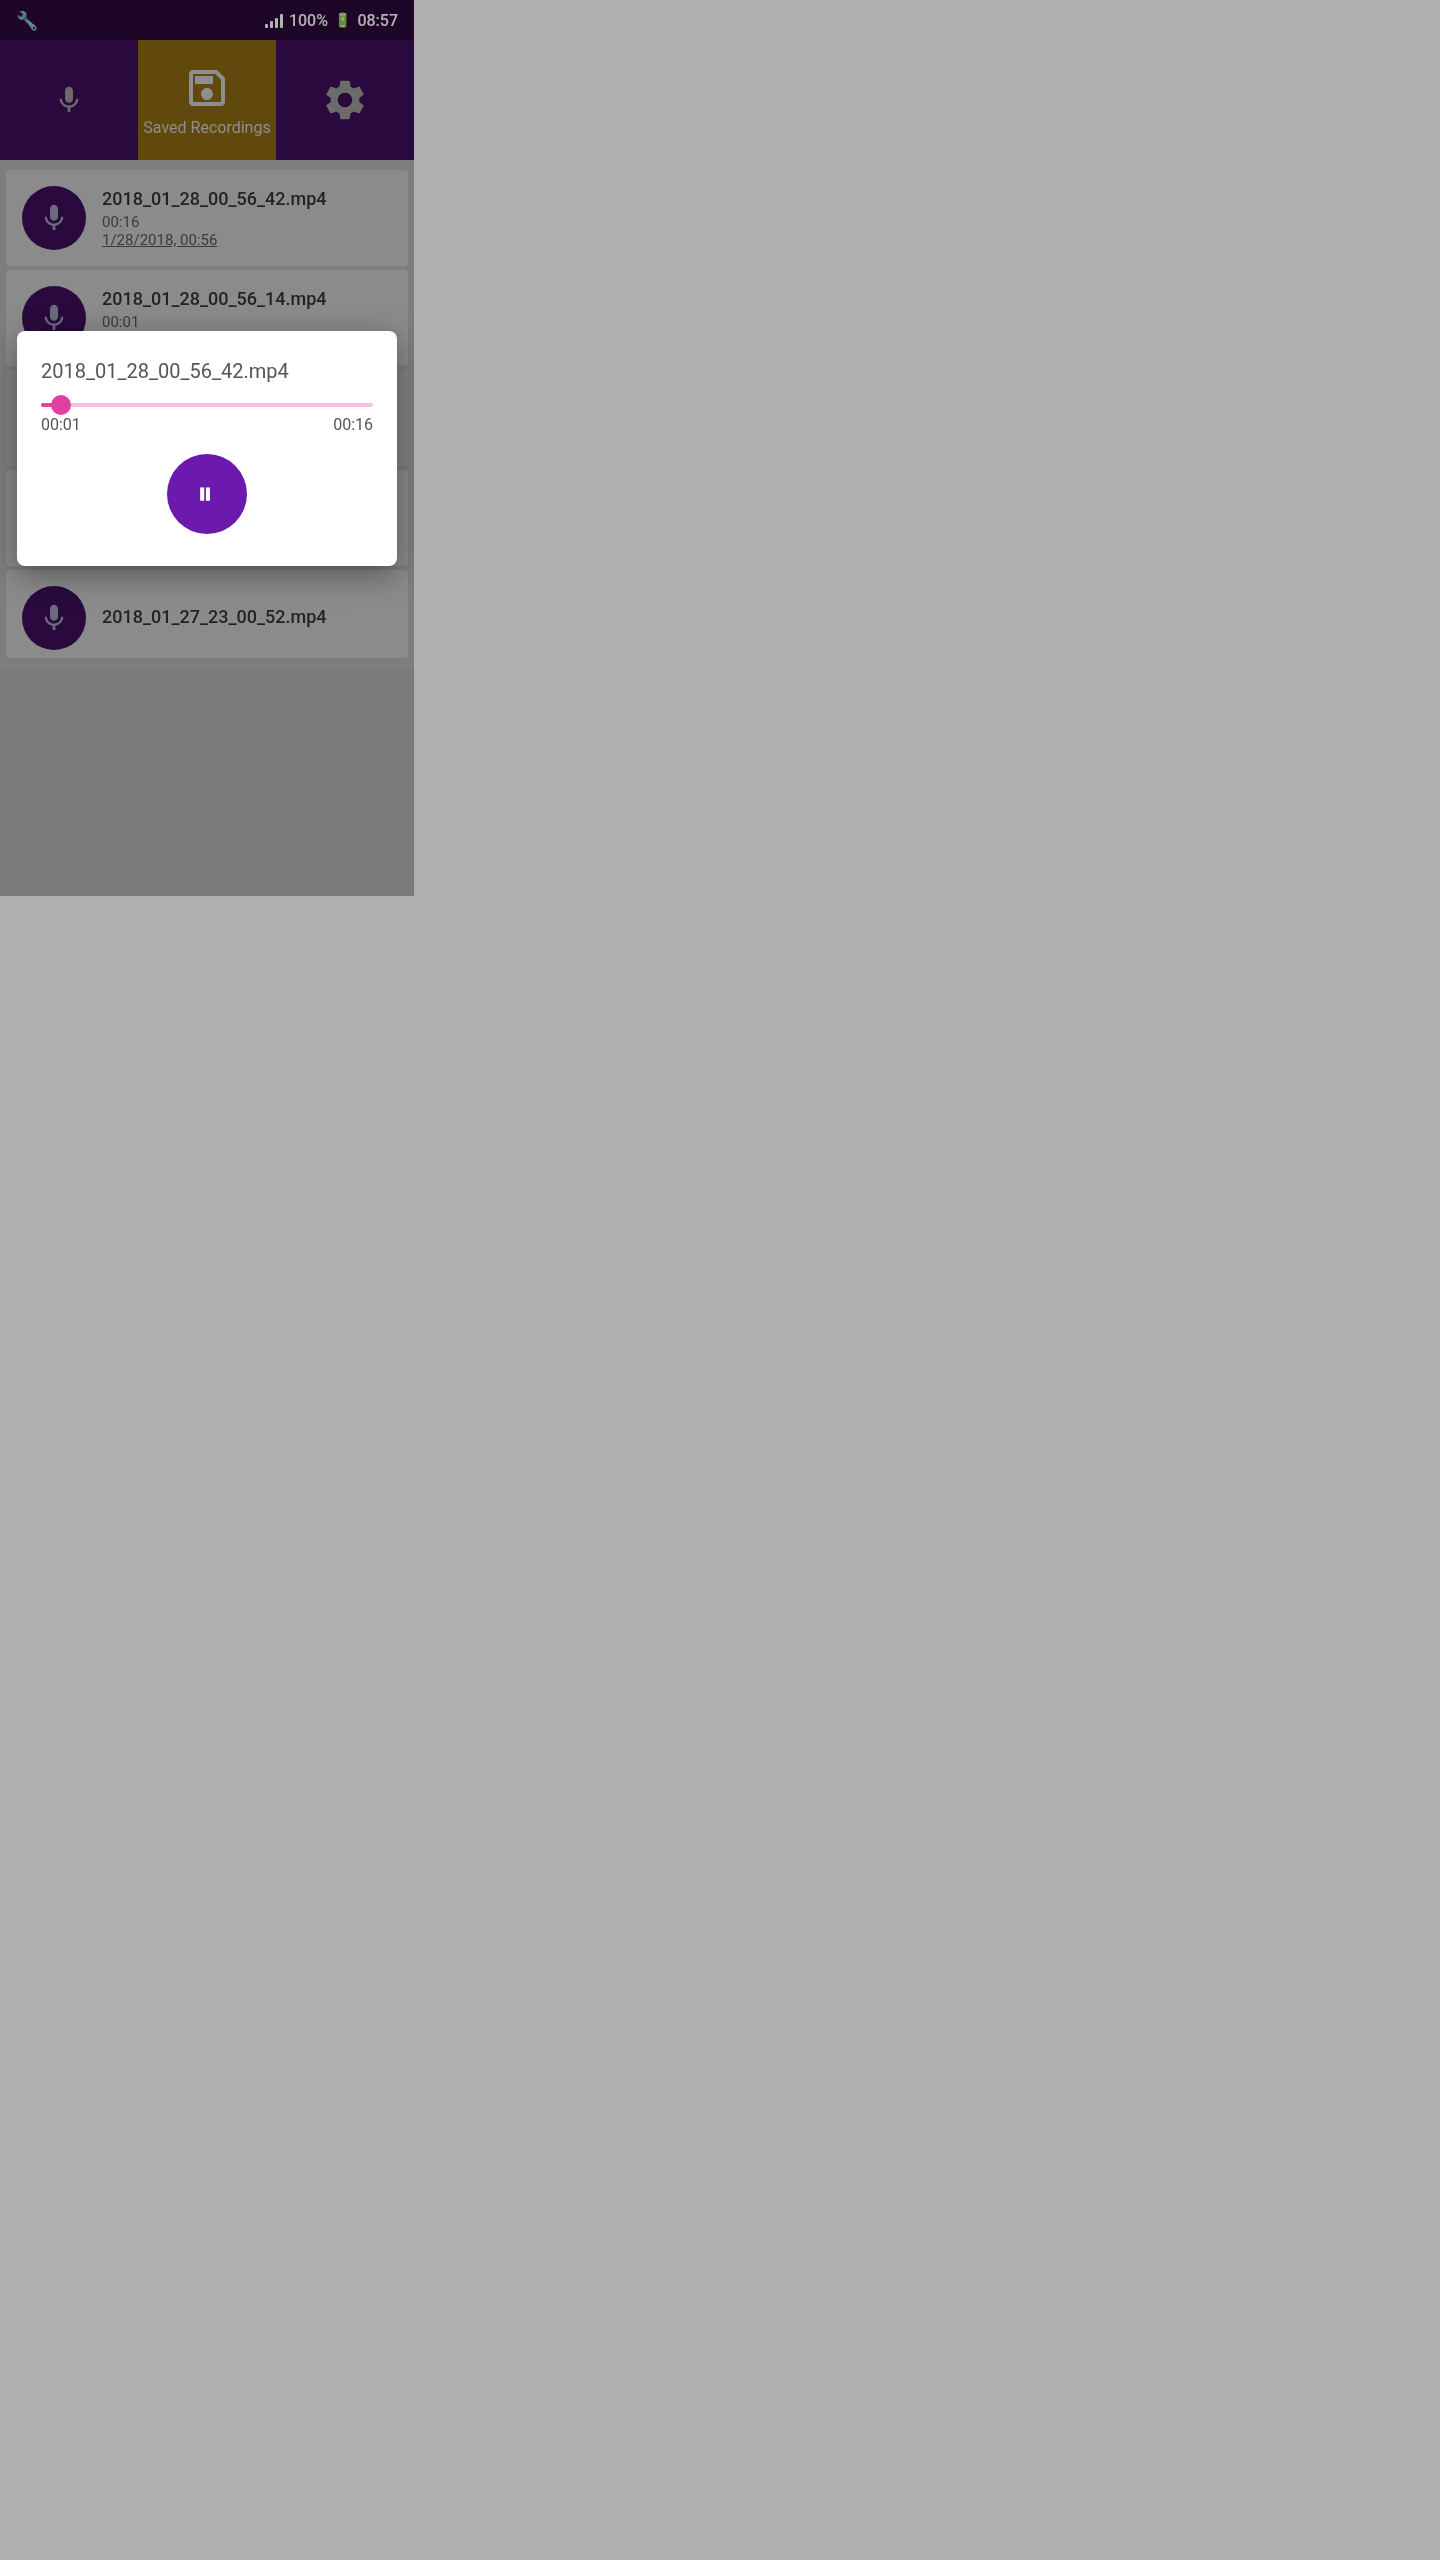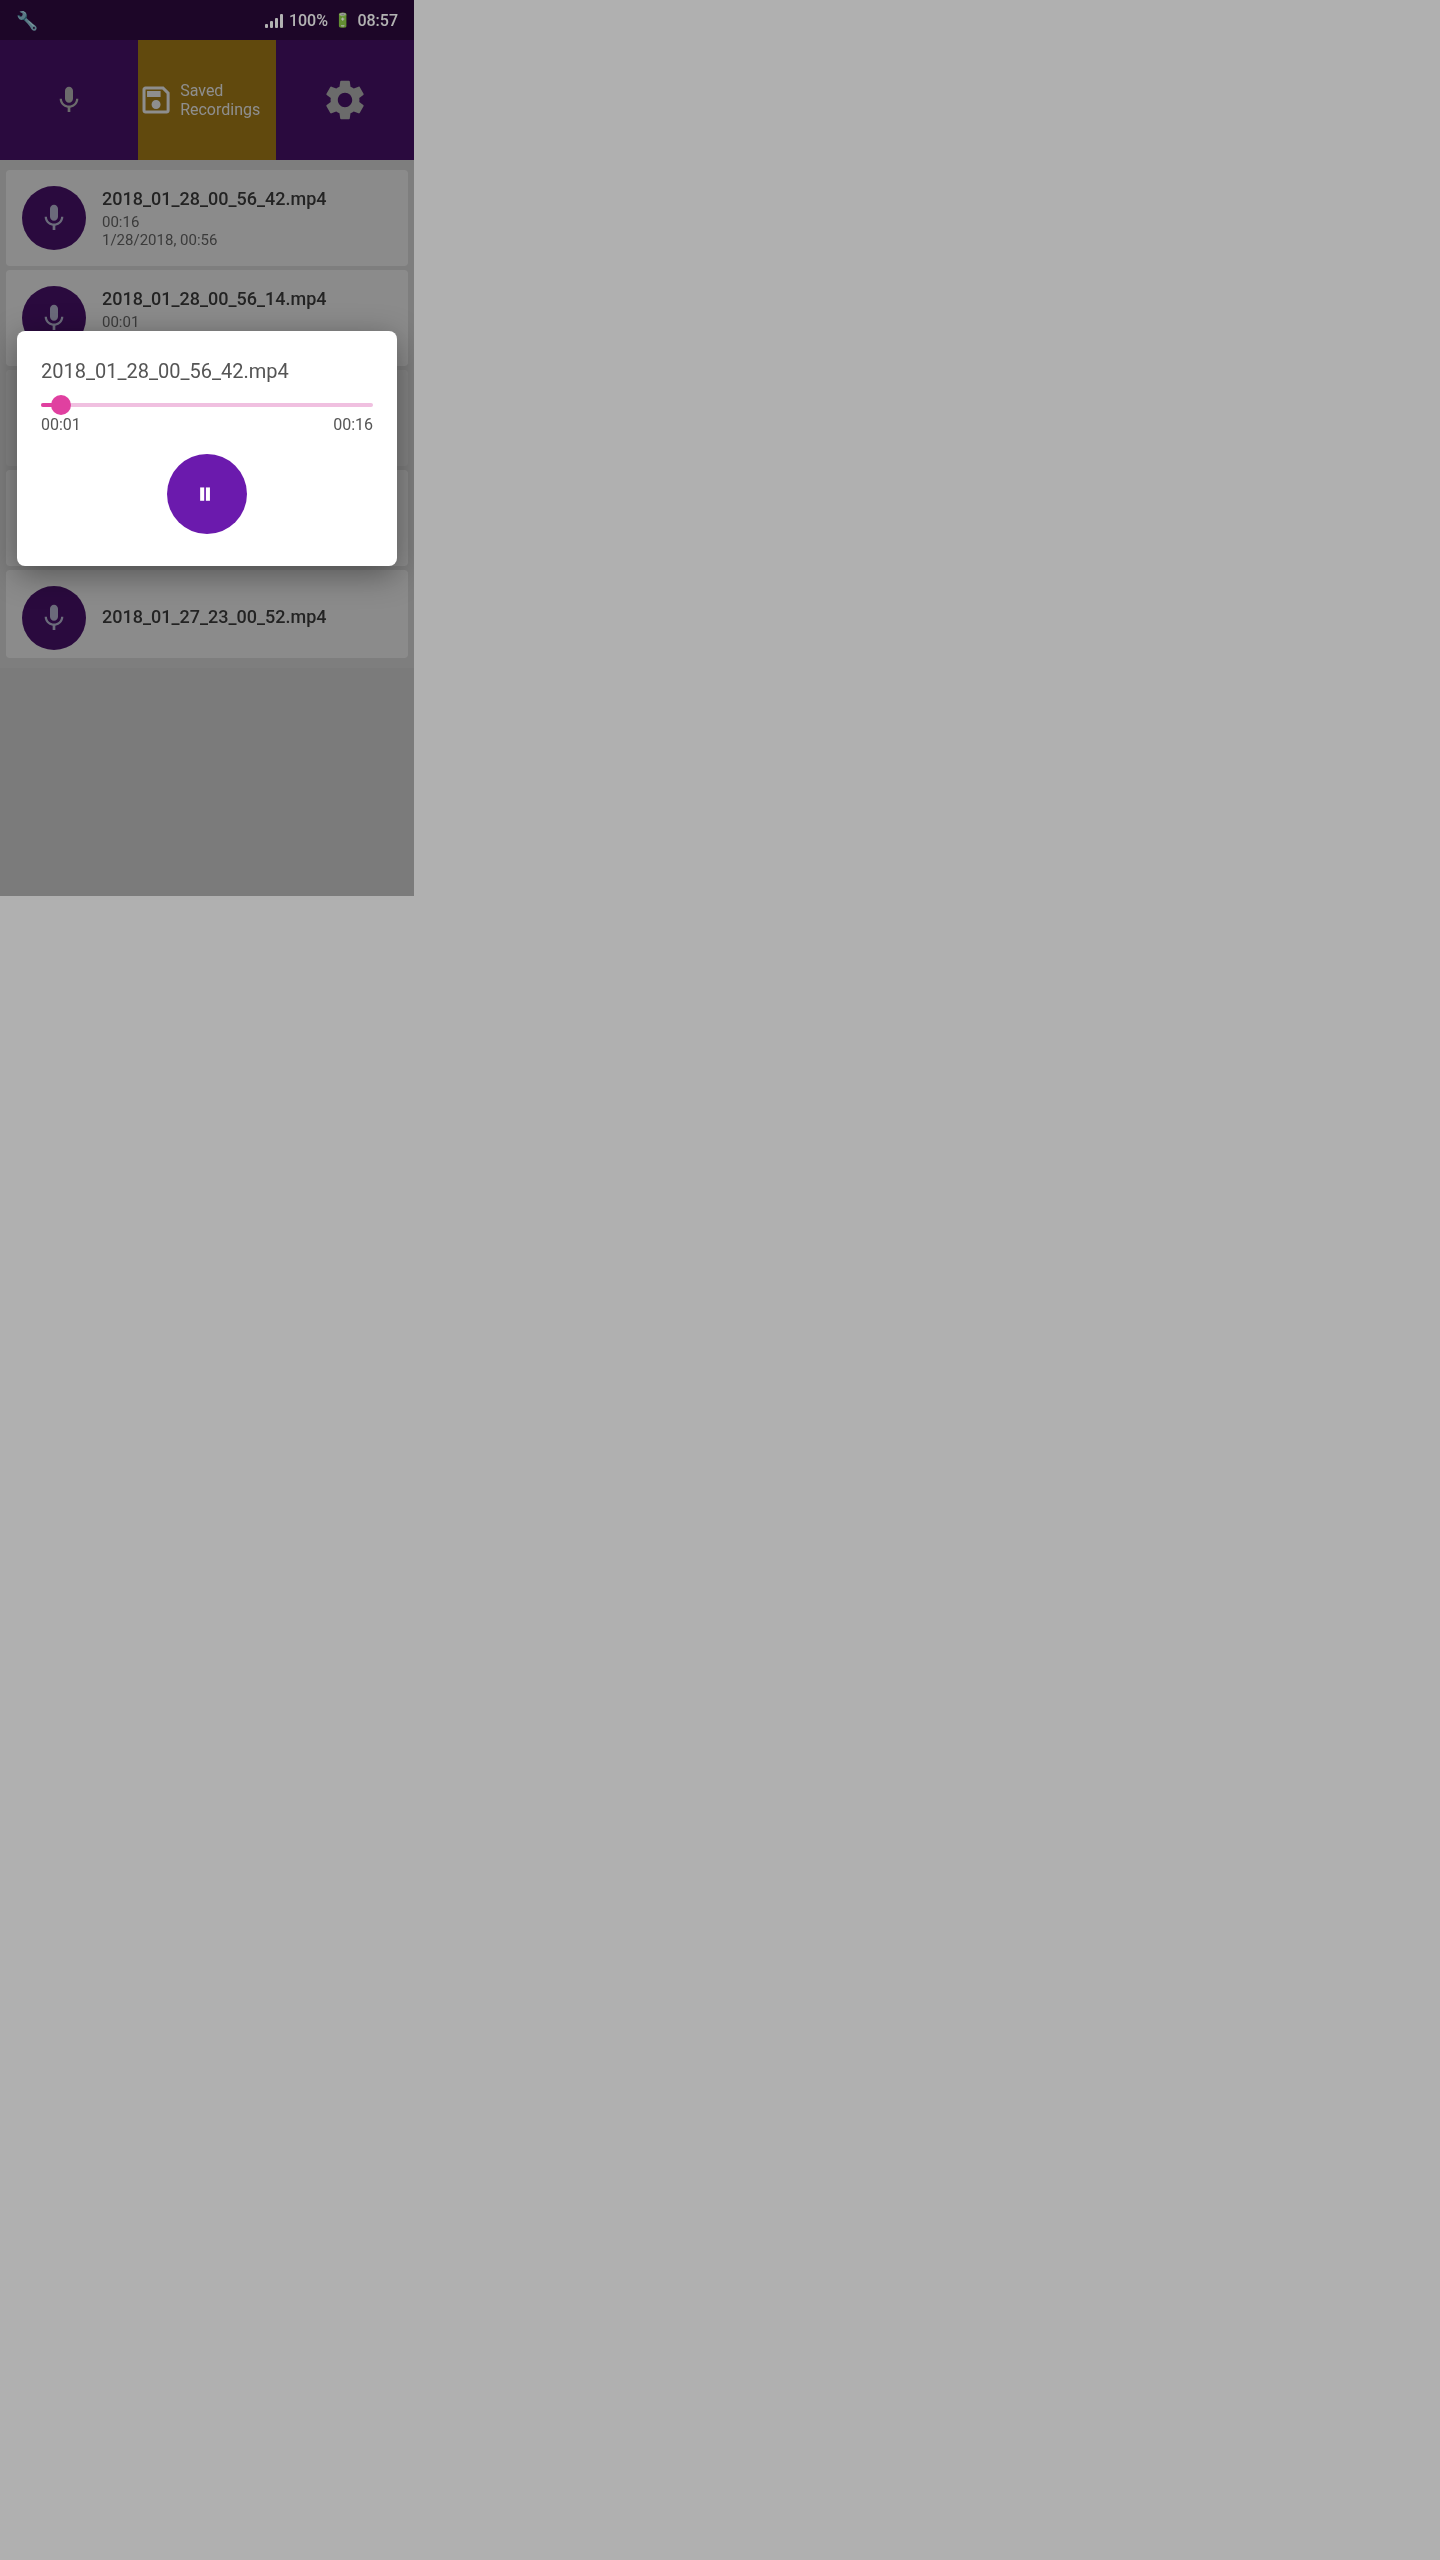--- a/index.html
+++ b/index.html
@@ -36,21 +36,21 @@
     
     .tab-bar {
       background: #3d0f5a;
       display: flex;
       align-items: stretch;
       height: 120px;
     }
     .tab-item {
       flex: 1;
       display: flex;
-      flex-direction: row;
+      flex-direction: column;
       align-items: center;
       justify-content: center;
       gap: 6px;
       cursor: pointer;
     }
     .tab-item.active {
       background: #8B6914;
     }
     .tab-label {
       color: #cccccc;
@@ -96,20 +96,21 @@
       font-weight: 500;
       margin-bottom: 4px;
     }
     .recording-duration {
       font-size: 15px;
       color: #555;
     }
     .recording-date {
       font-size: 15px;
       color: #555;
+      text-decoration: underline;
     }
 
     
     .player-overlay {
       position: absolute;
       top: 0; left: 0; right: 0; bottom: 0;
       background: rgba(0,0,0,0.3);
       display: flex;
       align-items: center;
       justify-content: center;

